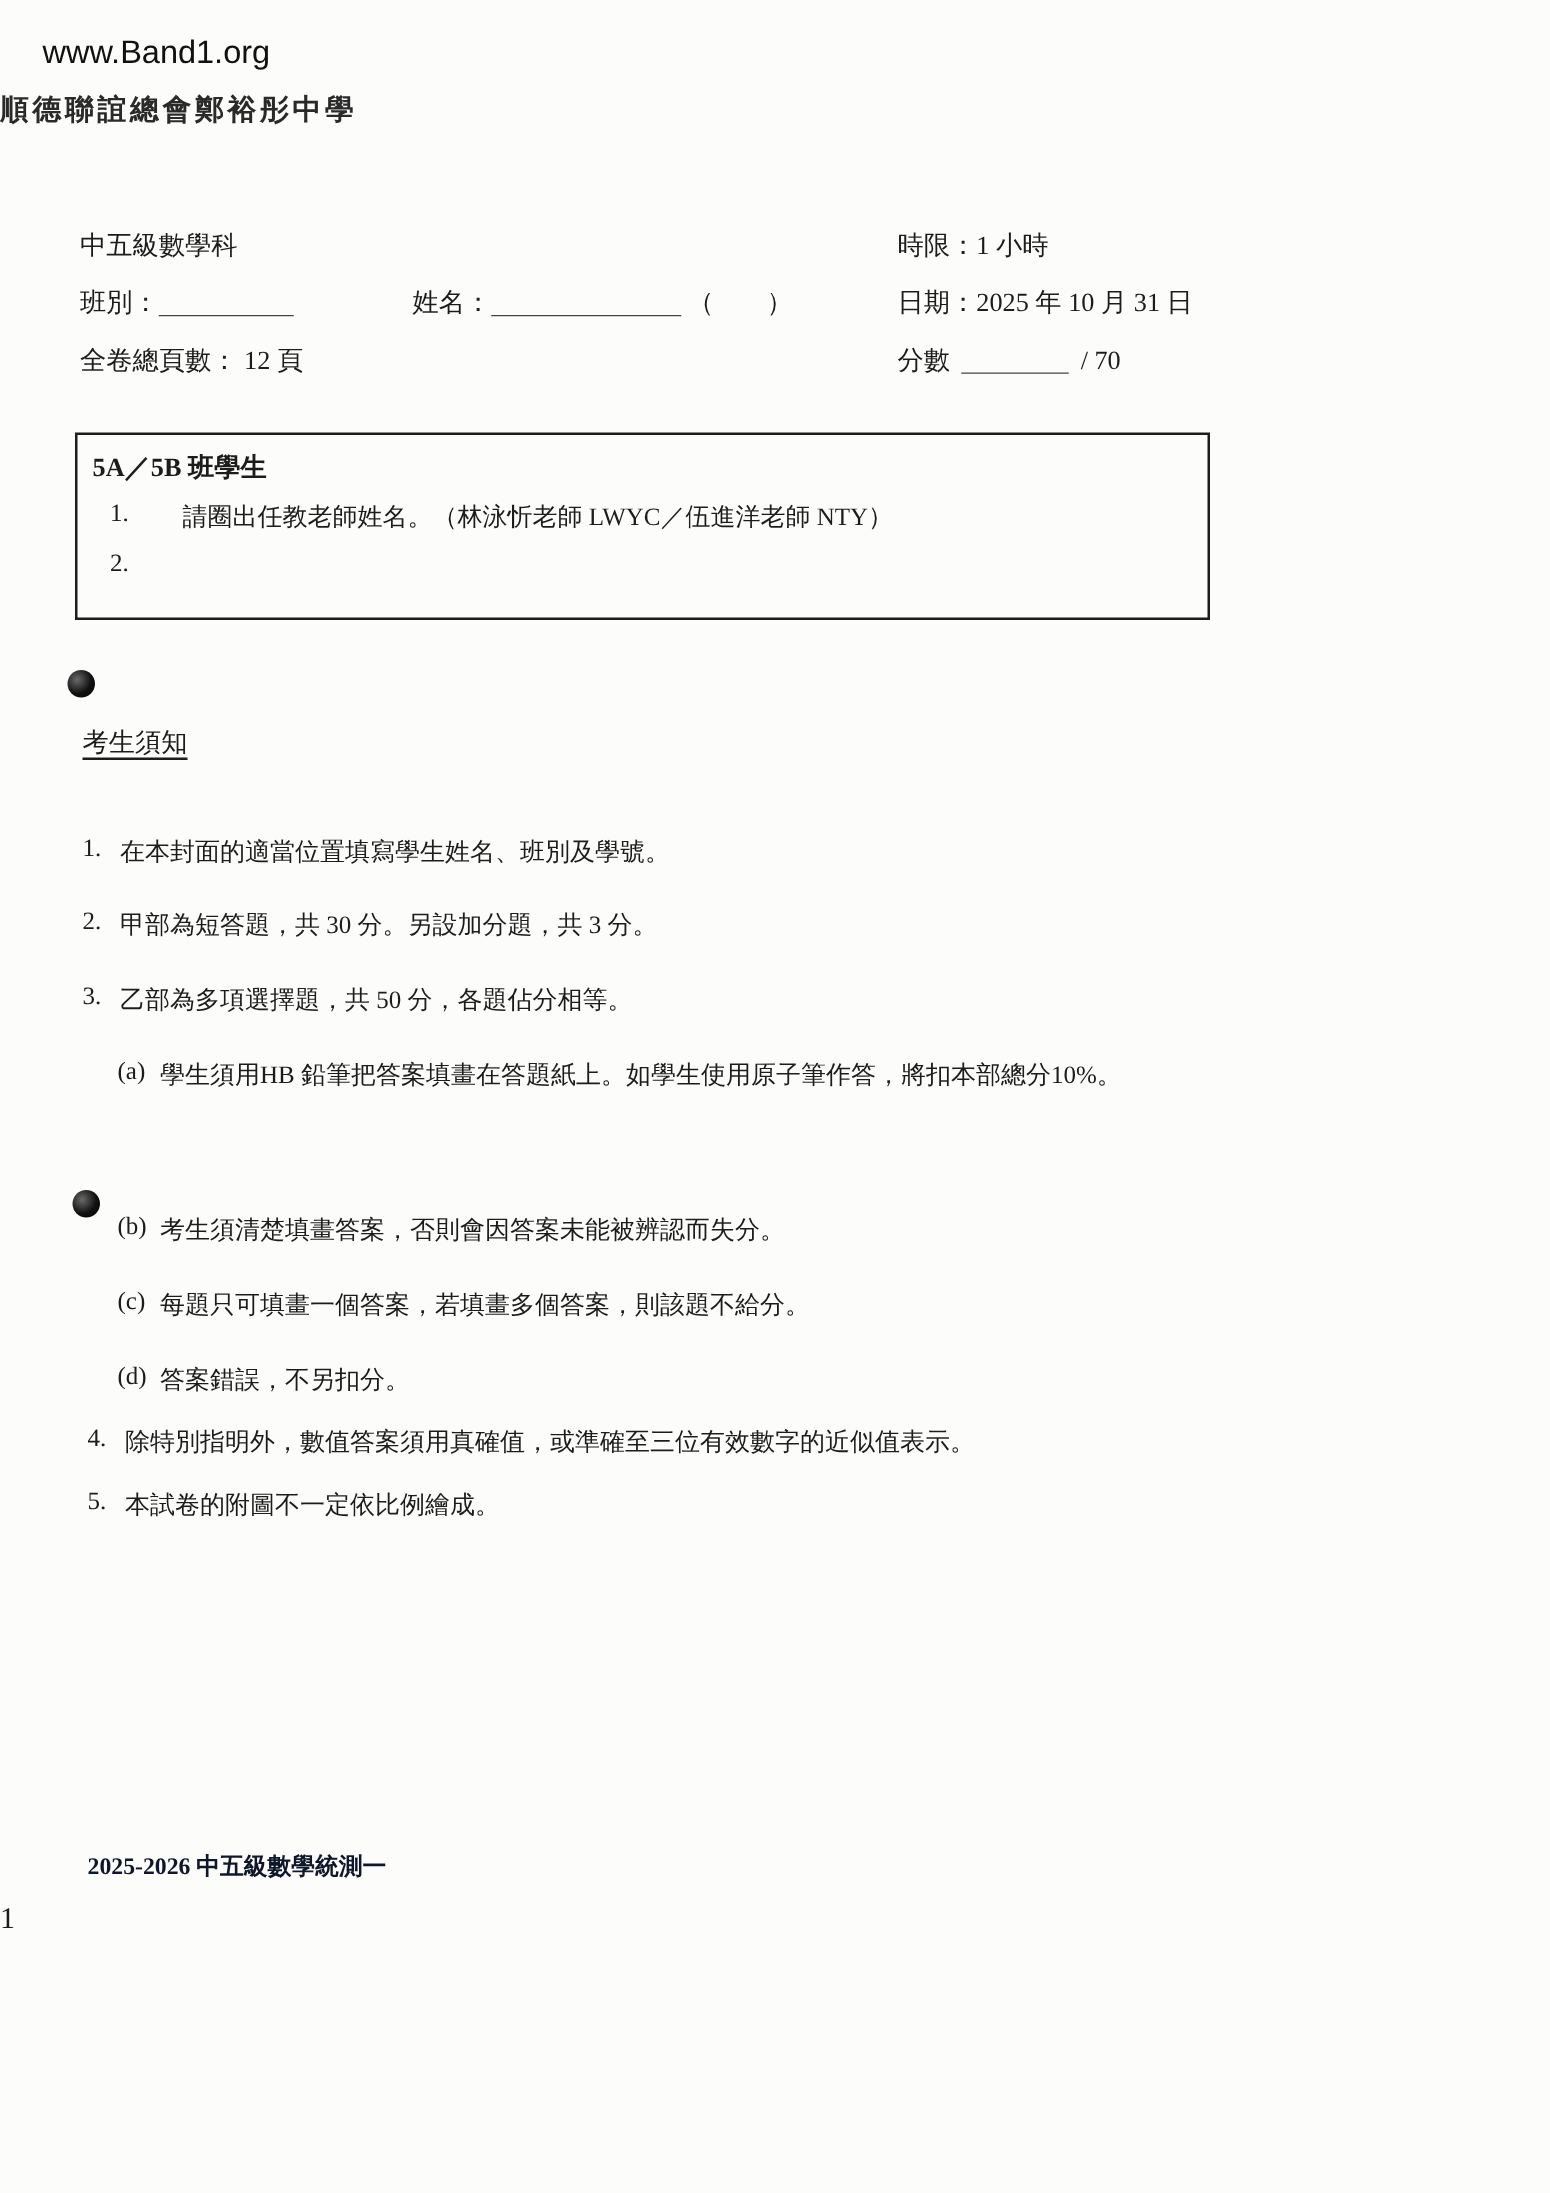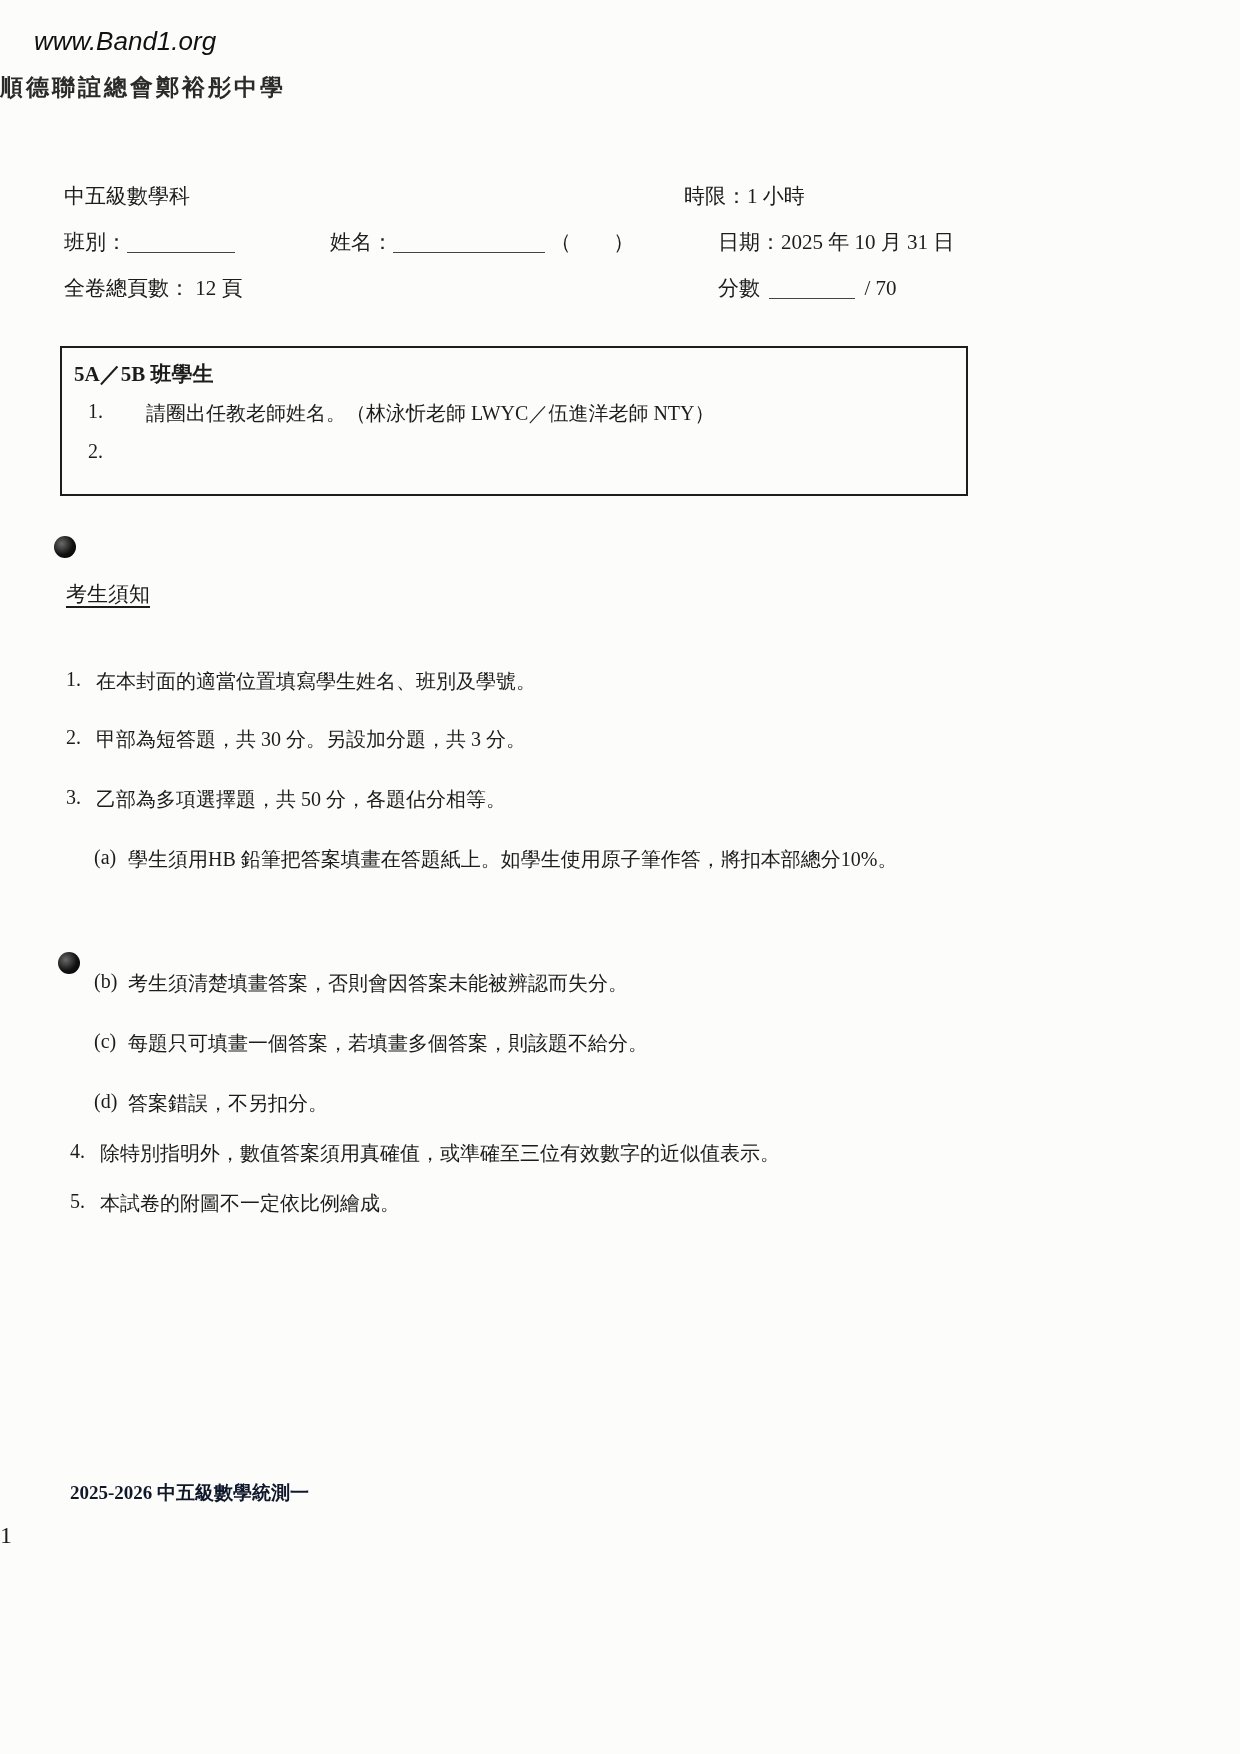--- a/index.html
+++ b/index.html
@@ -7,21 +7,21 @@
     position:relative;
     width:1240px; height:1754px;
     margin:0 auto;
     background:#fcfcfa;
     font-family:"Liberation Serif","DejaVu Serif",serif;
     color:#1c1c1c;
     overflow:hidden;
   }
   .abs { position:absolute; white-space:nowrap; }
   .center { left:0; width:100%; text-align:left; }
-  .watermark { font-size:26px; font-weight:500; color:#111; font-family:"Liberation Sans","DejaVu Sans",sans-serif;font-style:italic; }
+  .watermark { font-size:26px; font-weight:500; color:#111; font-family:"Liberation Sans","DejaVu Sans",sans-serif; }
   .school { font-size:23px; letter-spacing:3px; font-weight:600; color:#2a2a2a; }
   .examtitle { font-size:22px; letter-spacing:1px; color:#2a2a2a; }
   .label { font-size:21px; }
   .blank {
     display:inline-block;
     border-bottom:1.6px solid #444;
     height:22px;
     vertical-align:-4px;
   }
   .notice-box {
@@ -54,21 +54,21 @@
 </head>
 <body>
 
 <div class="page">
 
   <div class="abs watermark" style="left:34px;top:26px">www.Band1.org</div>
 
   <div class="abs center school" style="top:72px">順德聯誼總會鄭裕彤中學</div>
 
   <div class="abs label" style="left:64px;top:182px">中五級數學科</div>
-  <div class="abs label" style="left:684px;top:182px">時限：1 小時</div>
+  <div class="abs label" style="left:718px;top:182px">時限：1 小時</div>
 
   <div class="abs label" style="left:64px;top:228px">
     <span>班別：</span><span class="blank" style="width:108px"></span>
   </div>
   <div class="abs label" style="left:330px;top:228px">
     <span>姓名：</span><span class="blank" style="width:152px"></span>
     <span>（　　）</span>
   </div>
   <div class="abs label" style="left:718px;top:228px">日期：2025 年 10 月 31 日</div>
 

